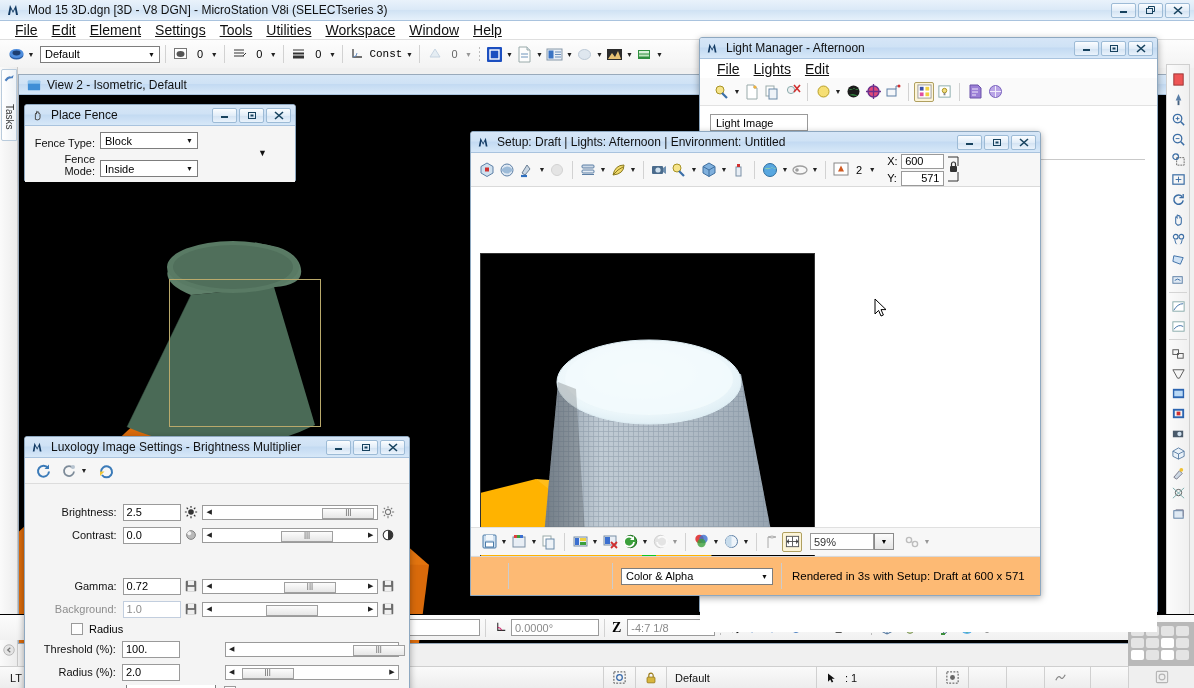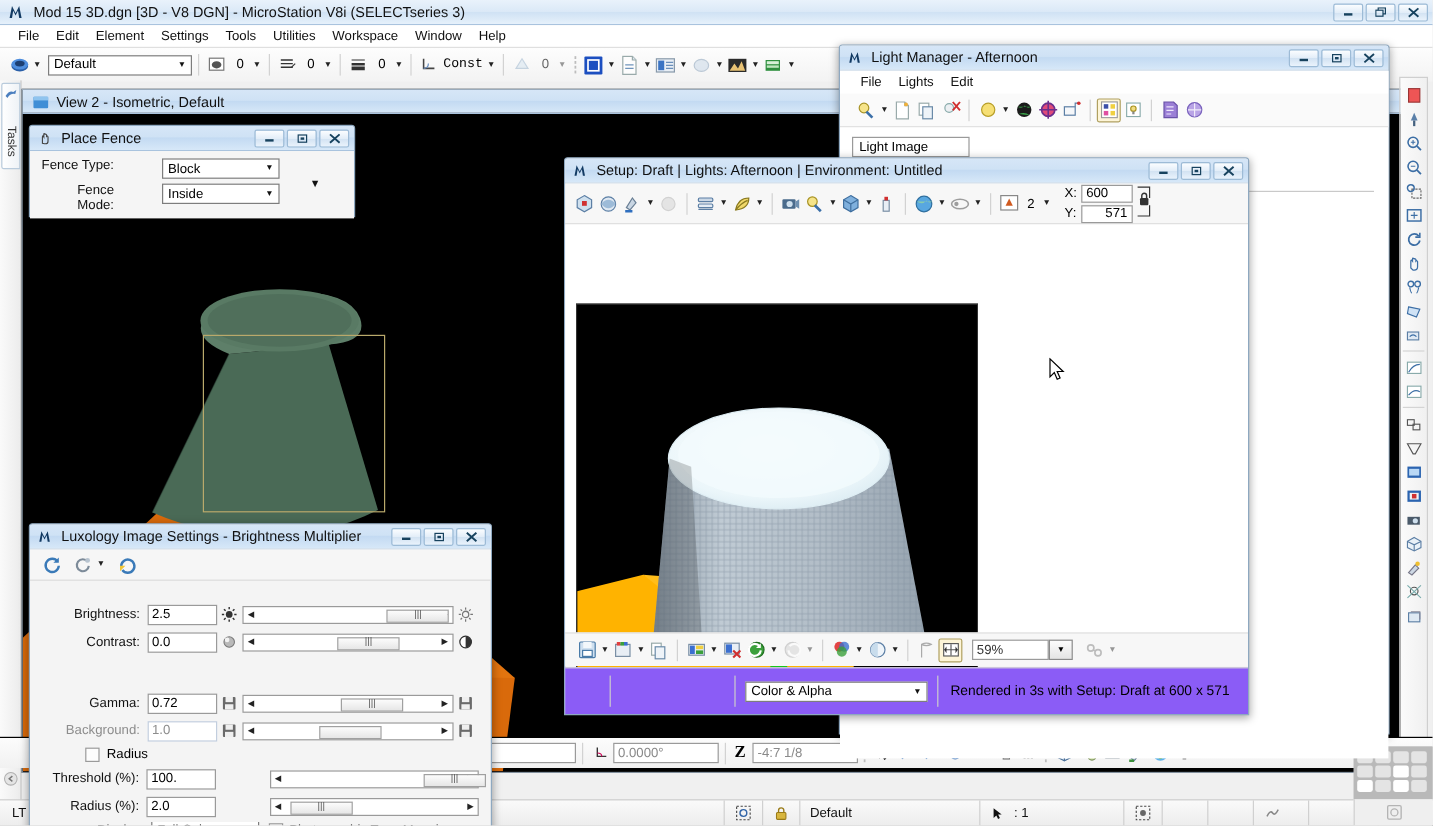--- a/index.html
+++ b/index.html
@@ -33,21 +33,21 @@
     display: flex; align-items: center; justify-content: center;
     font-size: 9px; color: #1a3a5c; line-height: 1;
   }
   .win-btn.cls { color:#163a5c; }
   .menubar {
     height: 19px; background: #fff;
     display: flex; align-items: center;
     border-bottom: 1px solid #dfdfdf;
     padding-left: 8px;
   }
-  .menubar span { padding: 1px 7px; font-size: 11px; color: #111; }
+  .menubar span { padding: 1px 7px; font-size: 14px; color: #111; text-decoration: underline; }
 
   .toolrow {
     background: linear-gradient(to bottom,#fdfdfd,#f3f3f3);
     display: flex; align-items: center;
     height: 26px;
   }
   .sep { width:1px; height:18px; background:#d2d2d2; margin:0 5px; }
   .dotsep { width:3px; height:16px; margin:0 4px;
     background-image: radial-gradient(#bdbdbd 40%, transparent 41%);
     background-size: 3px 4px; }
@@ -118,21 +118,21 @@
     border:1px solid #8ea8c0;
     border-radius:3px 3px 0 0;
     box-shadow: 0 2px 7px rgba(0,0,0,.35);
   }
   .dialog > .titlebar { border-radius:2px 2px 0 0; }
   .dlgicon { width:14px; height:14px; margin-left:4px; }
 
   
   #placefence { left:24px; top:104px; width:272px; height:77px; }
   #placefence .body { padding:6px 8px 4px 8px; background:#f5f5f5; height:56px; position:relative;}
-  .fmrow { display:flex; align-items:flex-start; margin-bottom:4px;gap:35px; }
+  .fmrow { display:flex; align-items:flex-end; margin-bottom:4px; }
   .fmrow label { width:62px; text-align:right; font-size:11px; margin-right:5px; color:#111; }
   .fmrow .combo { width:98px; }
   #fenceExtraArrow { position:absolute; right:28px; top:22px; font-size:9px; color:#111; }
 
   
   #luxology { left:24px; top:436px; width:386px; height:260px; }
   .lux-toolrow { height:26px; display:flex; align-items:center; padding-left:8px;
      border-bottom:1px solid #dcdcdc; background:#f6f6f6; }
   .luxrow { display:flex; align-items:center; height:20px; margin-bottom:3px; }
   .luxrow .lbl { width:95px; text-align:right; font-size:11px; margin-right:6px; color:#111; }
@@ -179,21 +179,21 @@
   #setupdraft { left:470px; top:131px; width:571px; height:465px; }
   #sdToolrow { height:34px; display:flex; align-items:center; padding-left:6px;
       background:#f7f7f7; border-bottom:1px solid #dadada; }
   #sdCanvas { position:absolute; left:9px; top:66px; width:335px; height:335px;
       background:#000; overflow:hidden; border:1px solid #333; }
   #sdRenderArea { position:absolute; left:0; top:55px; right:0; bottom:68px; background:#fff; }
   #sdBottomTools { position:absolute; left:0; bottom:40px; right:0; height:28px;
       display:flex; align-items:center; padding-left:8px; background:#f7f7f7;
       border-top:1px solid #e0e0e0;}
   #sdStatus { position:absolute; left:0; bottom:0; right:0; height:39px;
-      border-top:1px solid #d8d8d8; background:#8b5cf6; display:flex; align-items:center; }
+      border-top:1px solid #d8d8d8; background:#fdba74; display:flex; align-items:center; }
   #sdStatus .cell { height:26px; border-right:1px solid #ccc; display:flex; align-items:center; padding:0 6px; }
 
   
   #toolsettingsbar {
     position:absolute; left:0; bottom:48px; width:1194px; height:26px;
     background:linear-gradient(to bottom,#fcfcfc,#f1f1f1);
     border-top:1px solid #000; display:flex; align-items:center;
   }
   #statusbar {
     position:absolute; left:0; bottom:0; width:1194px; height:22px;

